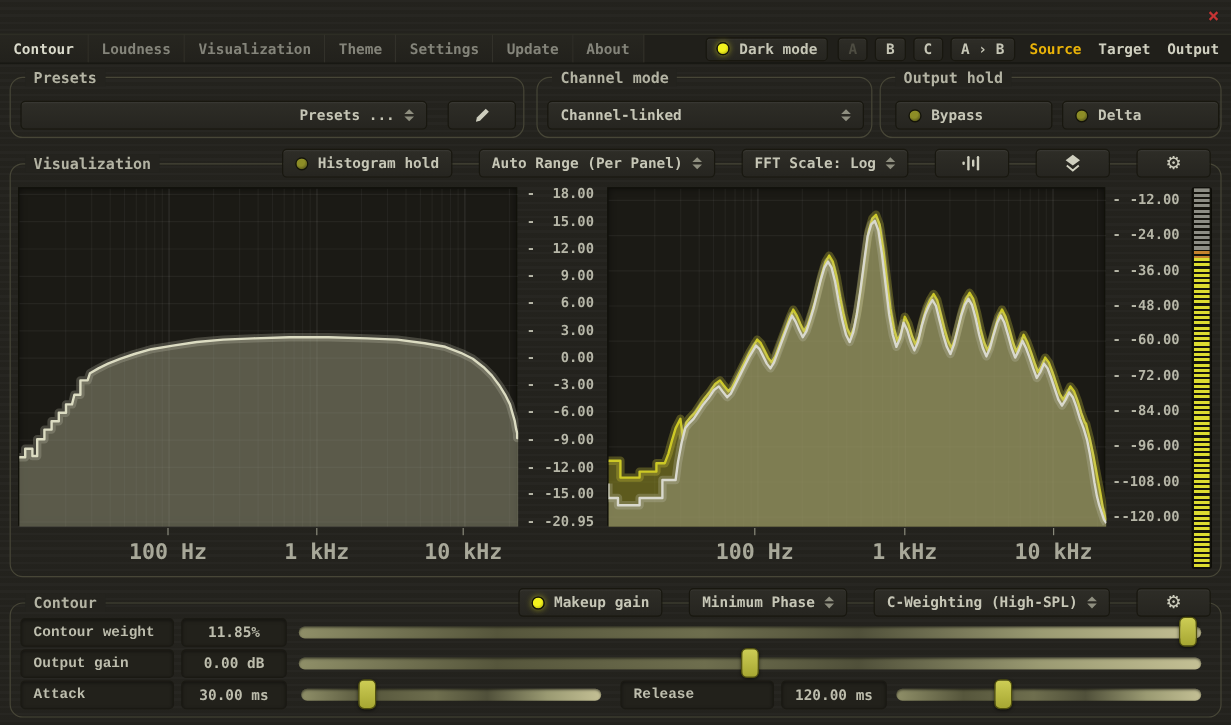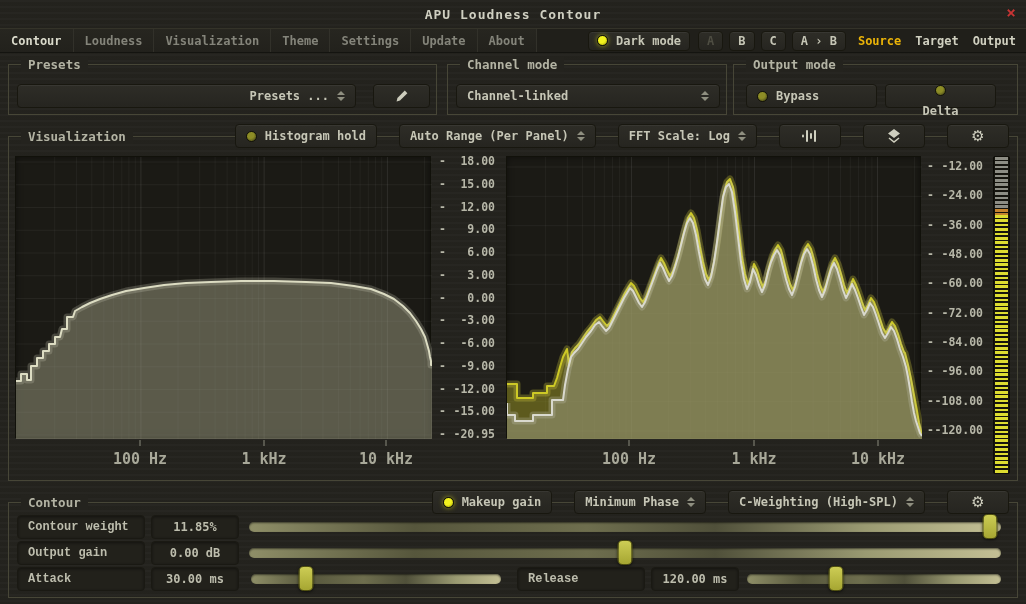--- a/index.html
+++ b/index.html
@@ -44,21 +44,21 @@
   .updown i { display:block; width:0; height:0; border-left:4px solid transparent;
               border-right:4px solid transparent; }
   .updown i.u { border-bottom:4px solid #8f8f80; }
   .updown i.d { border-top:4px solid #8f8f80; }
   .gear { font-family:"DejaVu Sans", sans-serif; font-size:15px; color:#cfcfbf; line-height:1; }
   .dim-text { color:#4e4d42; }
   .tb-link { font-size:12px; font-weight:bold; color:#d0d0c0; cursor:pointer; }
   .tb-link.active { color:#eab308; }
 
   
-  .group { position:absolute; border:1px solid #474637; border-radius:0; }
+  .group { position:absolute; border:1px solid #474637; border-radius:11px; }
   .legend { position:absolute; top:-8px; left:12px; background:#24231e; padding:0 7px;
             font-size:12.5px; font-weight:bold; color:#b3b3a3; line-height:15px; }
   .group-header { position:absolute; top:-13px; right:8px; display:flex; gap:22px;
                   align-items:center; }
 
   
   .labelbox, .valuebox { position:absolute; height:24px; border-radius:4px;
             background:#22211b; border:1px solid #1a1913;
             box-shadow:inset 0 1px 3px rgba(0,0,0,0.45);
             font-size:12px; font-weight:bold; color:#bdbdad;
@@ -74,35 +74,34 @@
            transform:translateX(-50%); cursor:grab; }
 
   
   .plot { position:absolute; background:#1b1a15; border:1px solid #11110a;
           box-shadow:inset 0 0 6px rgba(0,0,0,0.5); }
   .plot svg { display:block; }
   .axisrow { position:absolute; display:flex; justify-content:space-between;
              width:100%; padding:0 4px 0 6px; font-size:11.5px; font-weight:bold;
              color:#b7b7a8; line-height:14px; }
   .axiscol { position:absolute; }
-  .freqlabel { position:absolute; transform:translateX(-50%); font-size:15px;
+  .freqlabel { position:absolute; transform:translateX(-50%); font-size:18px;
                font-weight:bold; color:#a8a899; }
   .freqtick { position:absolute; width:1px; height:6px; background:#8a8a7c;
               transform:translateX(-50%); }
   .meter { position:absolute; background:#15140e; border-radius:2px; padding:0 1px;
            border:1px solid #0e0d08; }
   .meter .seg { width:100%; }
 </style>
 </head>
 <body>
 
 <div id="app">
 
   <div class="titlebar">
-    <span class="title">APU Loudness Contour</span>
     <span class="close">×</span>
   </div>
 
   <div class="tabbar">
     <div id="tabs" style="display:flex;">
         <div class="tab active">Contour</div>
         <div class="tab">Loudness</div>
         <div class="tab">Visualization</div>
         <div class="tab">Theme</div>
         <div class="tab">Settings</div>
@@ -149,26 +148,26 @@
     <div class="pill select" style="position:absolute;left:8px;top:19px;width:264px;justify-content:space-between;">
       <span>Channel-linked</span>
       <span class="updown">
           <i class="u"></i>
           <i class="d"></i>
         </span>
     </div>
   </div>
 
   <div class="group" style="left:733px;top:64px;width:285px;height:51px;">
-    <span class="legend">Output mode</span>
+    <span class="legend">Output hold</span>
     <div class="pill" style="position:absolute;left:12px;top:19px;width:131px;justify-content:flex-start;">
       <span class="led off"></span>
       <span>Bypass</span>
     </div>
-    <div class="pill" style="position:absolute;left:151px;top:19px;width:111px;justify-content:flex-start;flex-direction:column;">
+    <div class="pill" style="position:absolute;left:151px;top:19px;width:131px;justify-content:flex-start;">
       <span class="led off"></span>
       <span>Delta</span>
     </div>
   </div>
 
   <div class="group" id="viz-group" style="left:8px;top:136px;width:1010px;height:345px;">
     <span class="legend">Visualization</span>
     <div class="group-header">
       <div class="pill">
         <span class="led off"></span>

